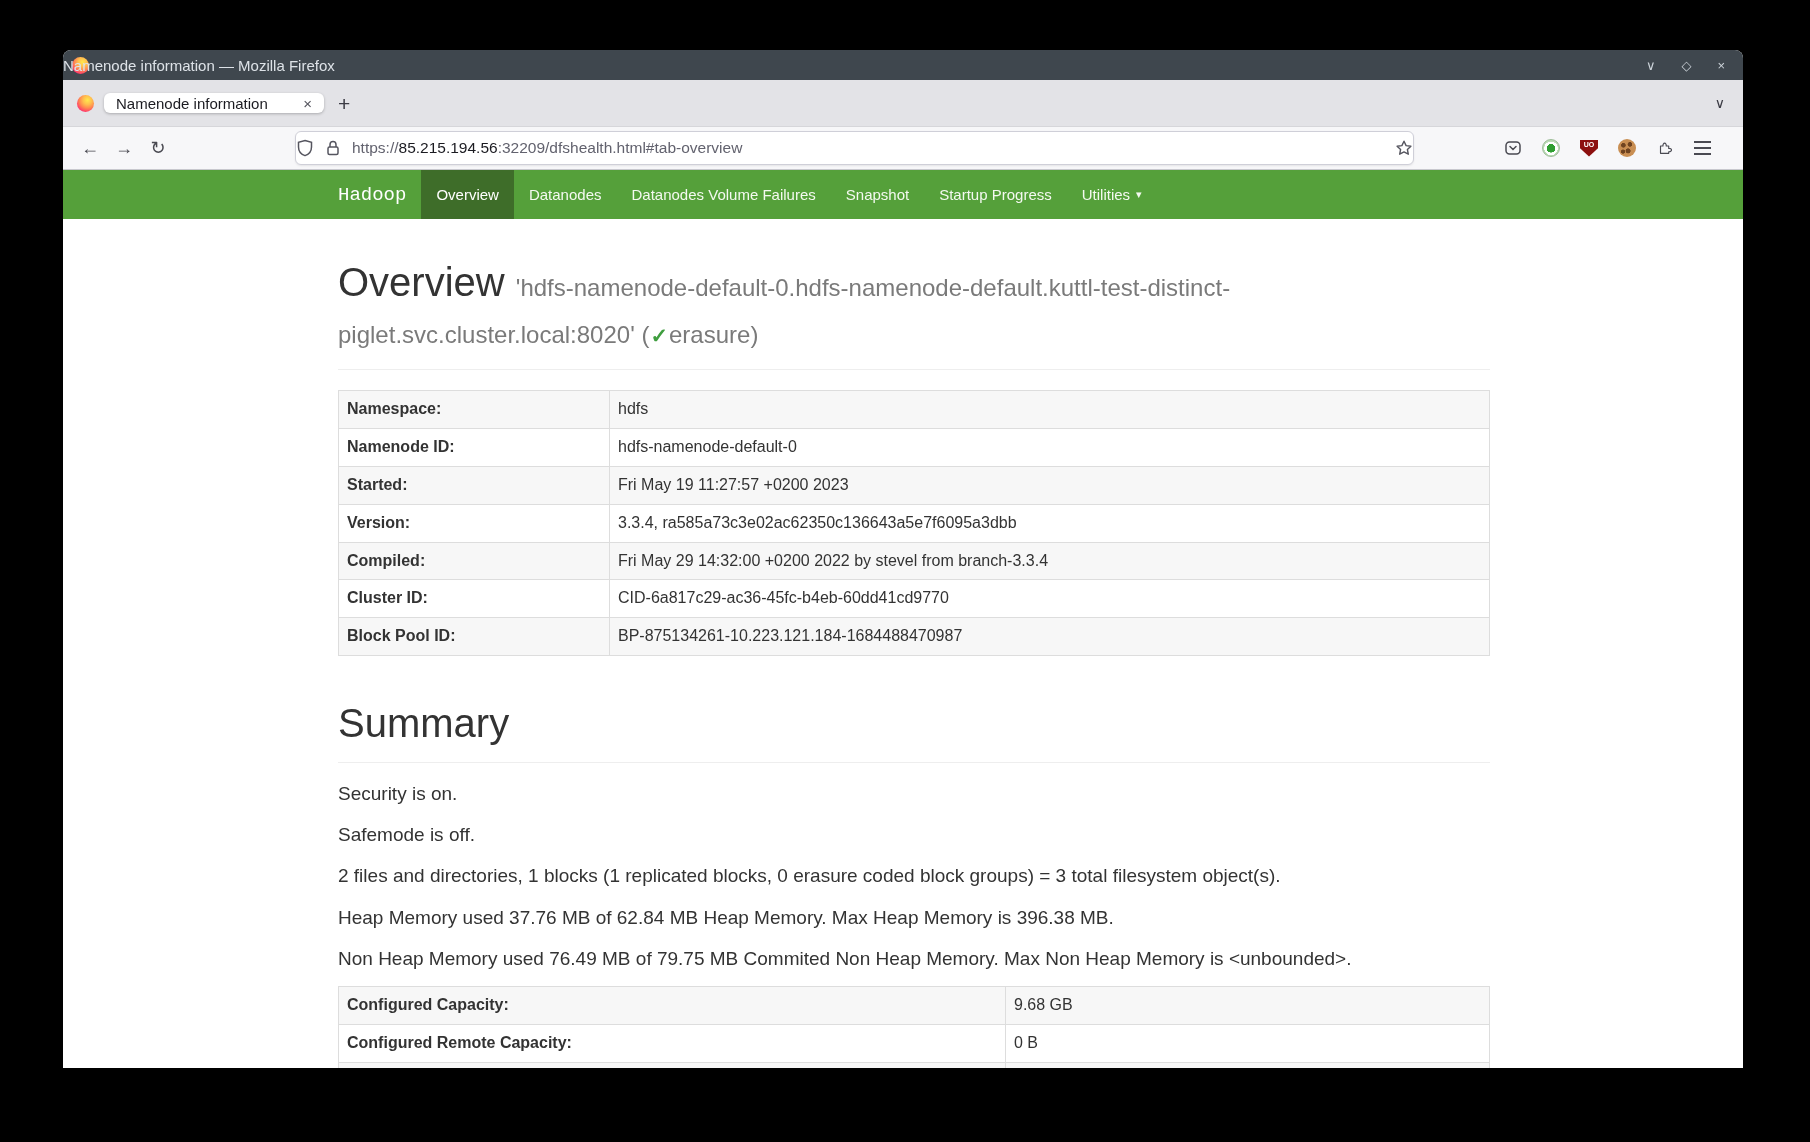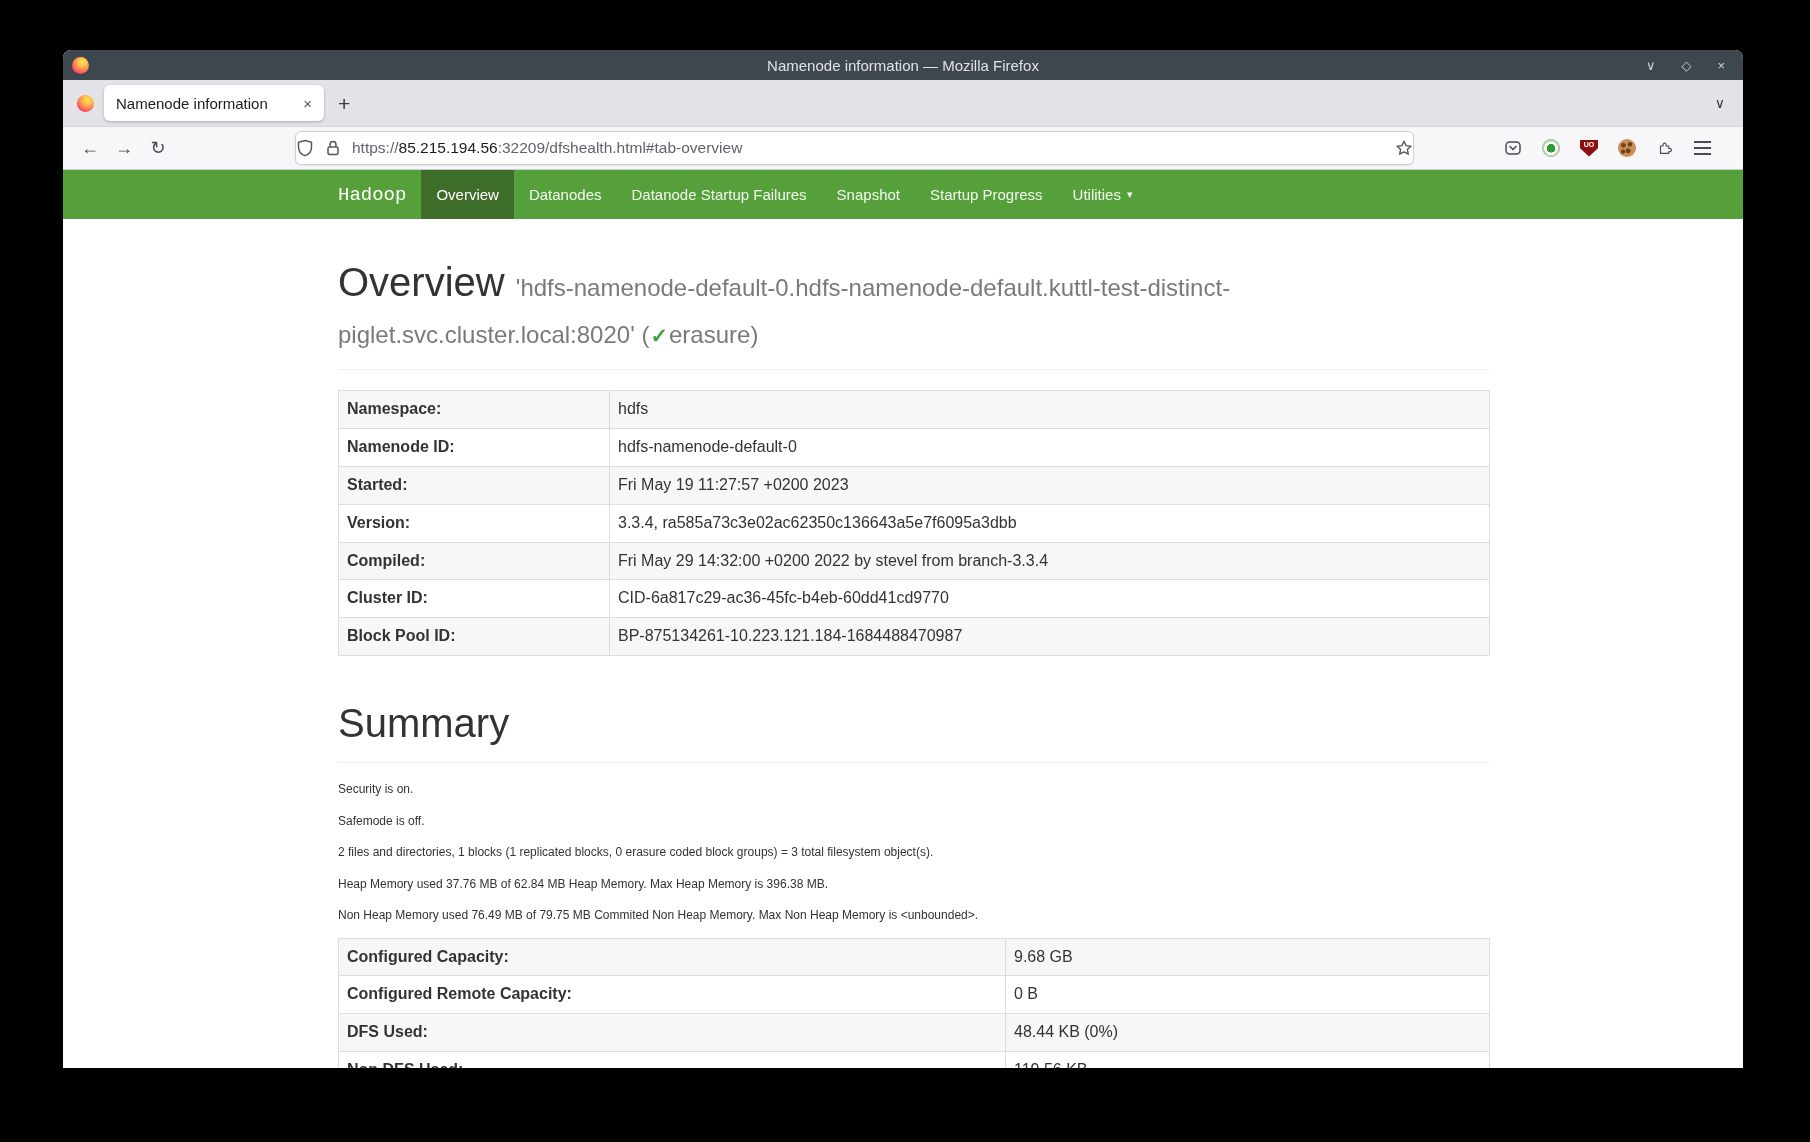--- a/index.html
+++ b/index.html
@@ -9,30 +9,30 @@
   .window { position:absolute; left:63px; top:50px; width:1680px; height:1018px;
             display:flex; flex-direction:column; background:#fff;
             border-radius:8px 8px 0 0; overflow:hidden; }
 
   
   .titlebar { height:30px; flex:0 0 30px; background:#3f474e; position:relative;
               display:flex; align-items:center; }
   .ff-logo { width:17px; height:17px; border-radius:50%;
              background: radial-gradient(circle at 62% 30%, #ffe94d 0%, #ffbd4f 28%, #ff8a50 50%, #ff3b6b 75%, #b5007f 100%); }
   .titlebar .ff-logo { margin-left:9px; }
-  .win-title { position:absolute; left:0; right:0; text-align:center; color:#dde2e7; font-size:15px; }
+  .win-title { position:absolute; left:0; right:0; color:#dde2e7; font-size:15px; }
   .win-controls { margin-left:auto; display:flex; gap:26px; padding-right:18px; color:#cdd4da;
                   font-size:13px; align-items:center; z-index:2; }
   .win-controls span { cursor:default; line-height:1; }
 
   
   .tabstrip { height:47px; flex:0 0 47px; background:#e3e3e7; display:flex; align-items:center;
               padding:0 10px; border-bottom:1px solid #d6d6da; }
   .ffview { margin:0 10px 0 4px; }
-  .tab { width:220px; height:36px; background:#fff; border-radius:6px;
+  .tab { width:220px; height:20px; background:#fff; border-radius:6px;
          box-shadow:0 1px 3px rgba(0,0,0,.25); display:flex; align-items:center;
          padding:0 12px; font-size:15px; color:#1b1b21; }
   .tab-title { flex:1; white-space:nowrap; overflow:hidden; }
   .tab-close { color:#55555e; font-size:15px; margin-left:8px; }
   .newtab { font-size:21px; color:#3b3b44; margin-left:14px; line-height:1; }
   .tabstrip .spacer { flex:1; }
   .alltabs { color:#3b3b44; font-size:14px; margin-right:8px; }
 
   
   .toolbar { height:43px; flex:0 0 43px; background:#f7f7f9; border-bottom:1px solid #c8c8ce;
@@ -84,21 +84,21 @@
 
   table.kv { width:1152px; border-collapse:collapse; border:1px solid #ddd; font-size:16px; }
   table.kv td { border:1px solid #ddd; padding:8px; line-height:1.3; }
   table.kv tr:nth-child(odd) { background:#f7f7f7; }
   table.kv td.k { font-weight:bold; }
   table.info td.k { width:271px; }
   table.capacity td.k { width:667px; }
   table.capacity { margin-top:14px; }
 
   .summary-text { margin-top:2px; }
-  .summary-text p { font-size:12px; line-height:1.38; margin:15px 0 9px; }
+  .summary-text p { font-size:19px; line-height:1.38; margin:15px 0 9px; }
 </style>
 </head>
 <body>
 
 <div class="desktop">
   <div class="window">
 
     <div class="titlebar">
       <span class="ff-logo"></span>
       <span class="win-title">Namenode information — Mozilla Firefox</span>
@@ -155,21 +155,21 @@
             <i></i>
             <i></i>
           </span>
       </div>
     </div>
 
     <nav class="hnav">
       <span class="brand">Hadoop</span>
       <span class="item active">Overview</span>
       <span class="item">Datanodes</span>
-      <span class="item">Datanode Startup Failures</span>
+      <span class="item">Datanodes Volume Failures</span>
       <span class="item">Snapshot</span>
       <span class="item">Startup Progress</span>
       <span class="item">
         <span>Utilities</span>
         <span class="caret">▾</span>
       </span>
     </nav>
 
     <main class="page">
       <div class="container">

